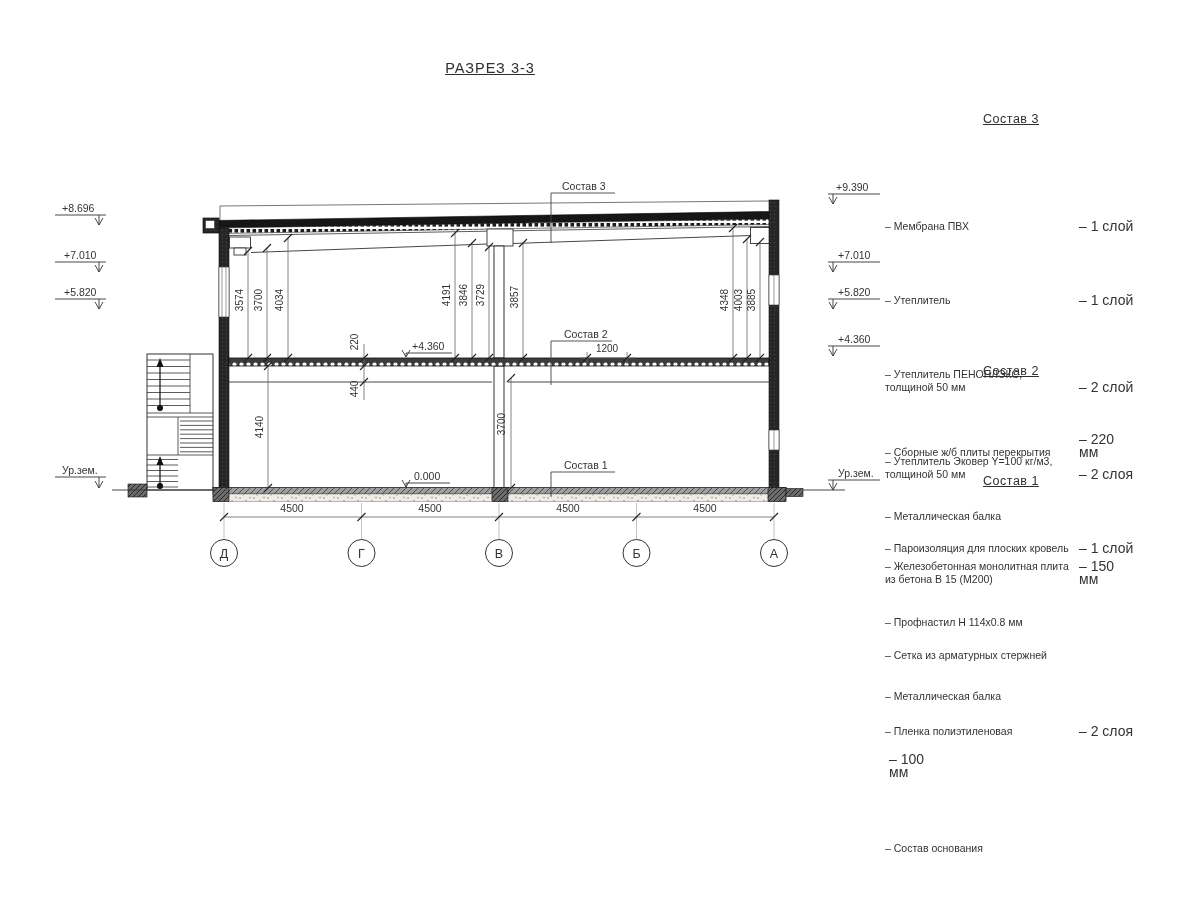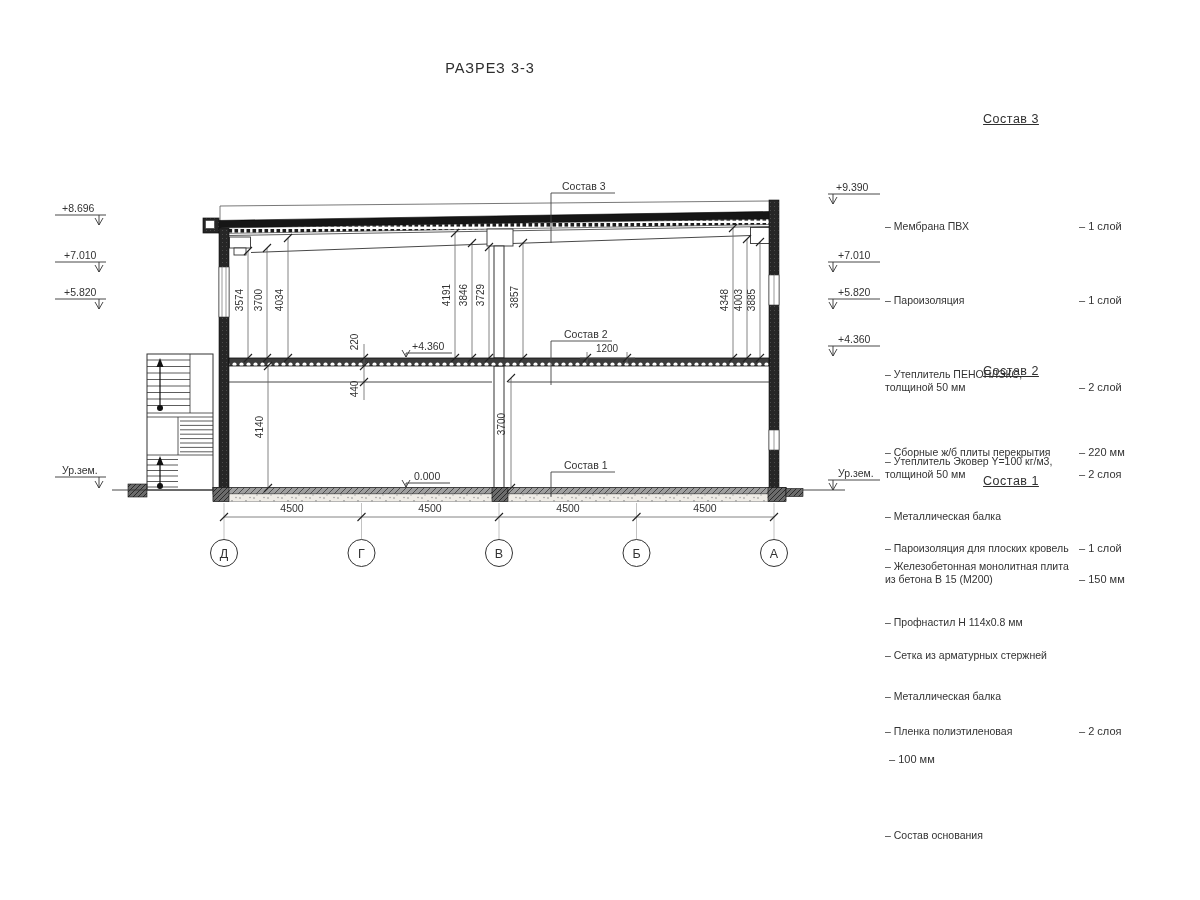--- a/index.html
+++ b/index.html
@@ -1,36 +1,36 @@
 <!DOCTYPE html>
 <html><head>
 <meta charset="utf-8">
 <style>
   html,body{margin:0;padding:0;background:#ffffff;}
   body{width:1200px;height:900px;position:relative;font-family:"Liberation Sans",sans-serif;color:#2d2d2d;overflow:hidden;}
-  .title{position:absolute;left:430px;top:60px;width:120px;text-align:center;font-size:14.5px;letter-spacing:1px;color:#2f2f2f;}
+  .title{position:absolute;left:430px;top:60px;width:120px;text-align:center;font-size:14.5px;letter-spacing:1px;text-decoration:underline;color:#2f2f2f;}
   svg{position:absolute;left:0;top:0;}
   svg text{font-family:"Liberation Sans",sans-serif;fill:#333;}
   .dimtxt{font-size:10px;}
   .lvltxt{font-size:10.5px;}
   .calltxt{font-size:10.5px;}
   .spantxt{font-size:10.5px;}
   .axtxt{font-size:12.5px;}
   
   .legend-sec{position:absolute;left:885px;width:252px;}
   .sec3{top:112px;} .sec2{top:364px;} .sec1{top:474px;}
   .legend-h{text-align:center;font-size:12.5px;letter-spacing:.5px;text-decoration:underline;margin:0 0 0 0;color:#2f2f2f;}
   .sec3 .legend-h{margin-bottom:46px;}
   .sec2 .legend-h{margin-bottom:20px;}
   .sec1 .legend-h{margin-bottom:24px;}
   .li{display:flex;align-items:flex-end;margin-bottom:13px;}
   .sec2 .li{margin-bottom:3px;}
   .sec1 .li{margin-bottom:15px;}
   .nm{flex:1;font-size:10.5px;line-height:13px;white-space:pre-line;color:#333;margin-top:48px;}
-  .qt{width:58px;font-size:11px;line-height:13px;padding-left:4px;color:#333;}
+  .qt{width:58px;font-size:14px;line-height:13px;padding-left:4px;color:#333;}
 </style>
 </head>
 <body>
 
 <div class="title">РАЗРЕЗ 3-3</div>
 
 <svg width="1200" height="900" viewBox="0 0 1200 900">
   <defs>
     <pattern id="deckP" width="6" height="6" patternUnits="userSpaceOnUse">
       <rect width="6" height="6" fill="#fff"></rect>
@@ -226,21 +226,21 @@
   </g>
 </svg>
 
 <div class="legend-sec sec3">
   <div class="legend-h">Состав 3</div>
   <div class="li">
     <div class="nm">– Мембрана ПВХ</div>
     <div class="qt">– 1 слой</div>
   </div>
   <div class="li">
-    <div class="nm">– Пароизоляция</div>
+    <div class="nm">– Утеплитель</div>
     <div class="qt">– 1 слой</div>
   </div>
   <div class="li">
     <div class="nm">– Утеплитель ПЕНОПЛЭКС,
 толщиной 50 мм</div>
     <div class="qt">– 2 слой</div>
   </div>
   <div class="li">
     <div class="nm">– Утеплитель Эковер Y=100 кг/м3,
 толщиной 50 мм</div>

